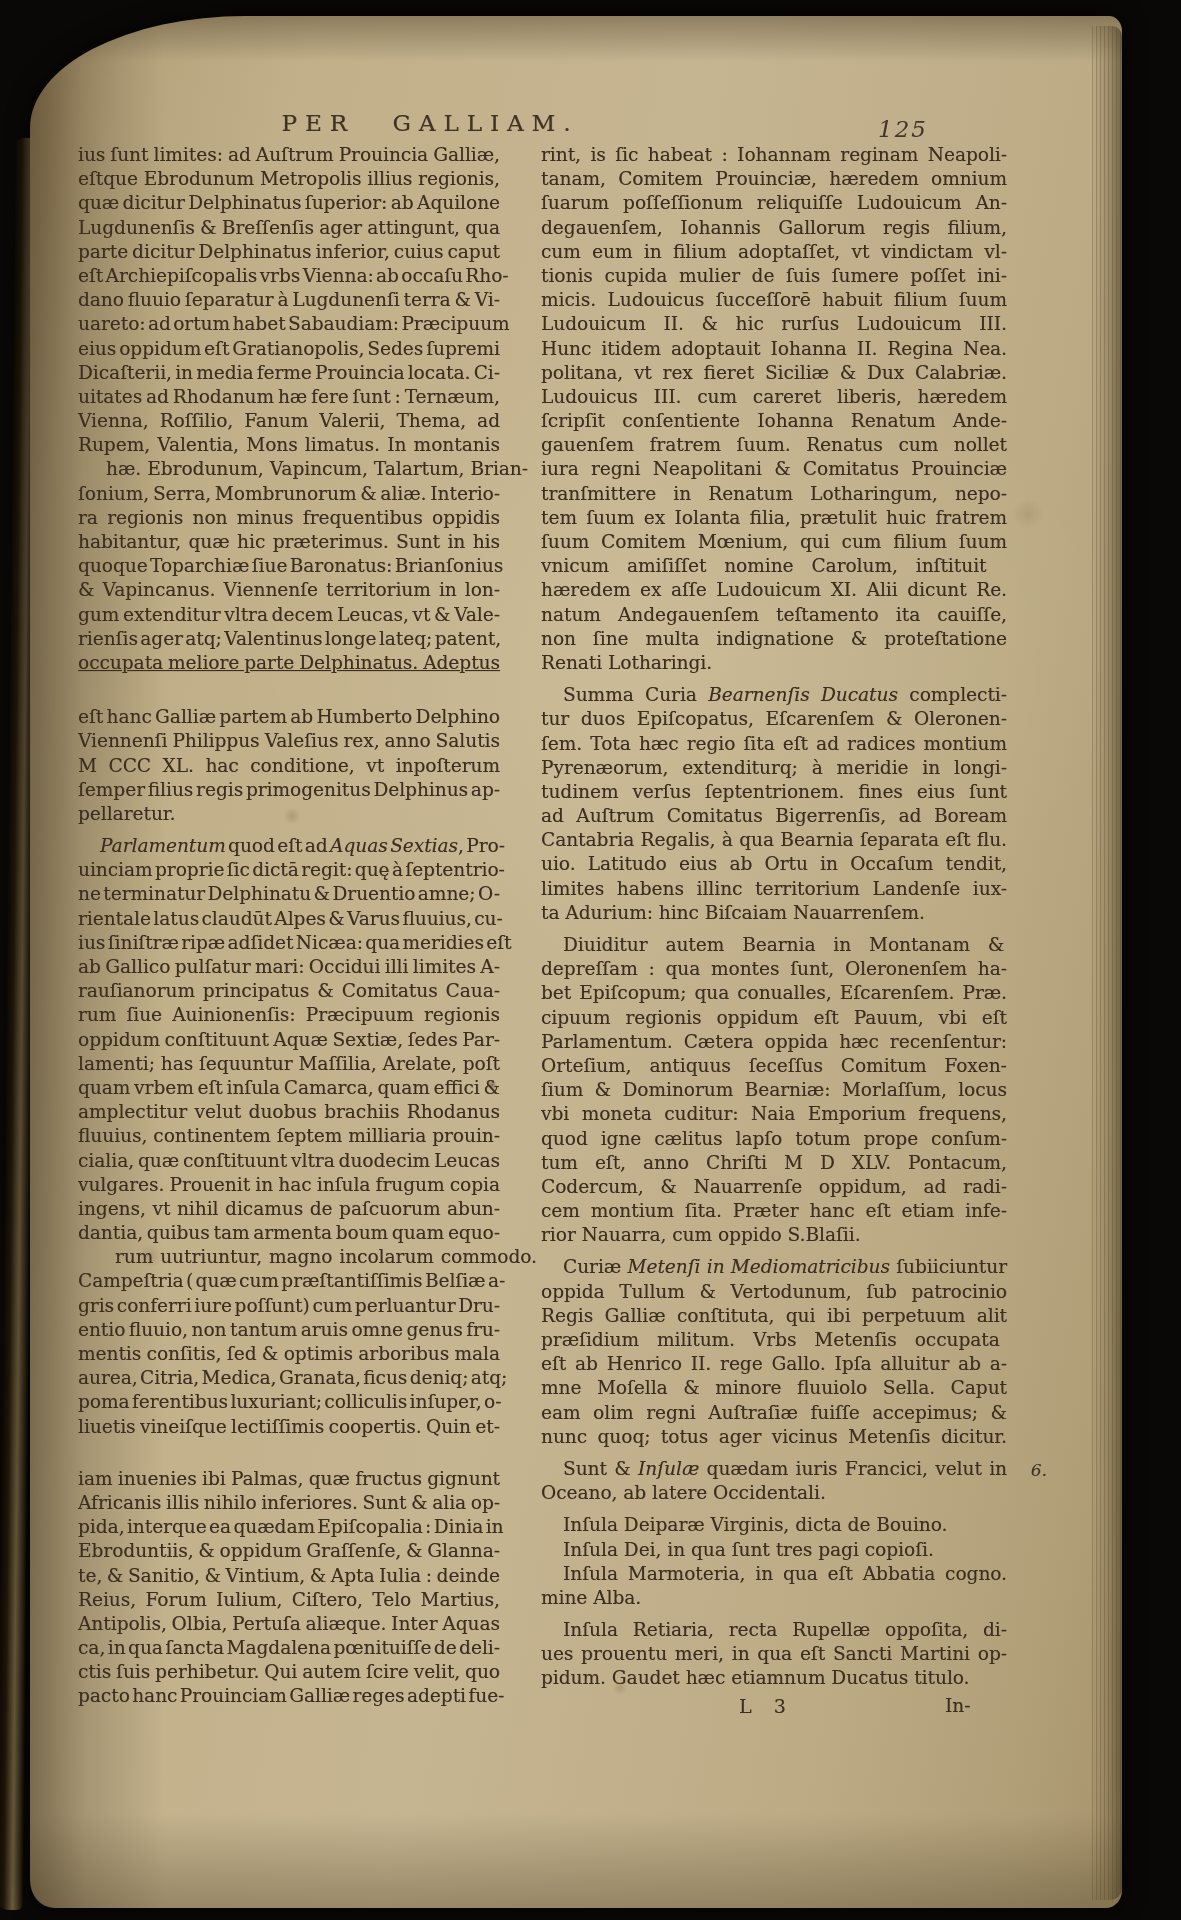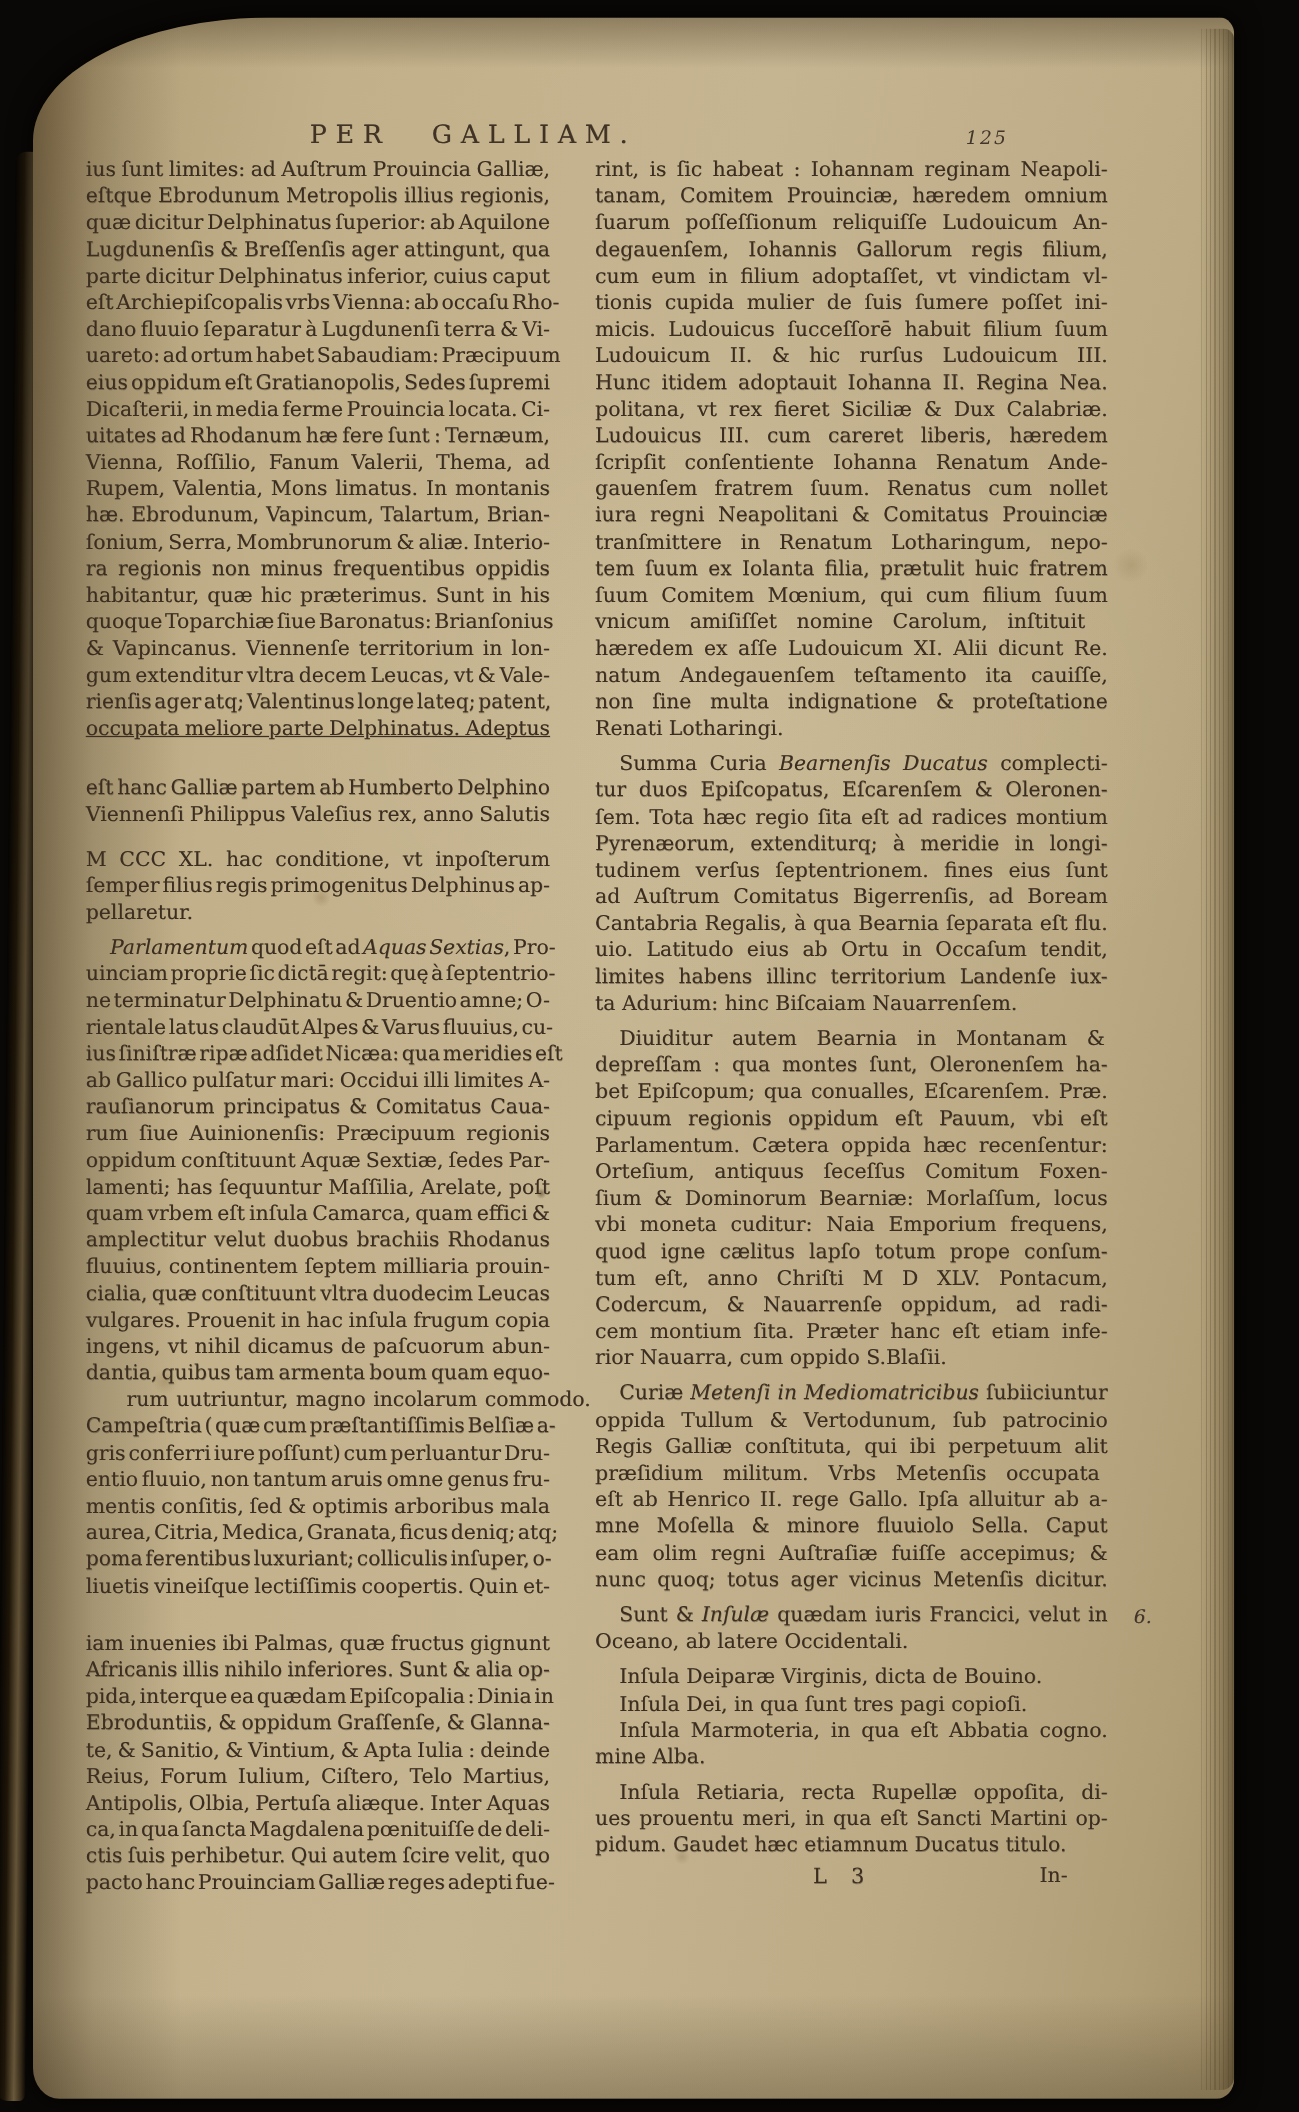--- a/index.html
+++ b/index.html
@@ -43,21 +43,21 @@
       radial-gradient(circle 12px at 262px 800px,rgba(118,90,52,0.25),rgba(0,0,0,0) 70%),
       radial-gradient(circle 22px at 998px 498px,rgba(126,100,58,0.18),rgba(0,0,0,0) 70%),
       radial-gradient(circle 10px at 590px 1672px,rgba(96,74,40,0.2),rgba(0,0,0,0) 70%);
   }
   #running-header{
     position:absolute;left:250px;top:94px;width:300px;text-align:center;
     font-size:23px;letter-spacing:8px;word-spacing:22px;color:#403325;
     text-shadow:0.4px 0.4px 0.6px rgba(56,44,28,0.5);white-space:nowrap;
   }
   #folio-number{
-    position:absolute;left:848px;top:100px;font-size:17px;font-style:italic;
+    position:absolute;left:848px;top:100px;font-size:23px;font-style:italic;
     color:#42352a;letter-spacing:2px;
   }
   .col{position:absolute;top:127px;font-size:18.5px;color:#3b2e20;
     text-shadow:0.3px 0.3px 0.5px rgba(58,45,31,0.42);}
   #col-left{left:48px;width:422px;}
   #col-right{left:511px;width:466px;}
   .tline{height:24.2px;line-height:24.2px;white-space:nowrap;position:relative;}
   .tline.gap{margin-top:8px;}
   .tline.ind{padding-left:22px;}
   .it{font-style:italic;}
@@ -88,32 +88,32 @@
       <div class="tline" style="word-spacing: -0.615625px;"><span><span>Lugdunenſis &amp; Breſſenſis ager attingunt, qua</span></span></div>
       <div class="tline" style="word-spacing: -1.85938px;"><span><span>parte dicitur Delphinatus inferior, cuius caput</span></span></div>
       <div class="tline" style="word-spacing: -3.5px;"><span><span>eſt Archiepiſcopalis vrbs Vienna: ab occaſu Rho-</span></span></div>
       <div class="tline" style="word-spacing: -2.02679px;"><span><span>dano fluuio ſeparatur à Lugdunenſi terra &amp; Vi-</span></span></div>
       <div class="tline" style="word-spacing: -3.5px;"><span><span>uareto: ad ortum habet Sabaudiam: Præcipuum</span></span></div>
       <div class="tline" style="word-spacing: -2.99688px;"><span><span>eius oppidum eſt Gratianopolis, Sedes ſupremi</span></span></div>
       <div class="tline" style="word-spacing: -2.67708px;"><span><span>Dicaſterii, in media ferme Prouincia locata. Ci-</span></span></div>
       <div class="tline" style="word-spacing: -2.00223px;"><span><span>uitates ad Rhodanum hæ fere ſunt : Ternæum,</span></span></div>
       <div class="tline" style="word-spacing: 5.15937px;"><span><span>Vienna, Roſſilio, Fanum Valerii, Thema, ad</span></span></div>
       <div class="tline" style="word-spacing: 1.31563px;"><span><span>Rupem, Valentia, Mons limatus. In montanis</span></span></div>
-      <div class="tline" style="word-spacing: 0.210938px;"><span><span>hæ. Ebrodunum, Vapincum, Talartum, Brian-</span></span></div>
+      <div class="tline" style="word-spacing: 0.210938px; margin-left: 28px;"><span><span>hæ. Ebrodunum, Vapincum, Talartum, Brian-</span></span></div>
       <div class="tline" style="word-spacing: -2.14375px;"><span><span>ſonium, Serra, Mombrunorum &amp; aliæ. Interio-</span></span></div>
       <div class="tline" style="word-spacing: 3.41875px;"><span><span>ra regionis non minus frequentibus oppidis</span></span></div>
       <div class="tline" style="word-spacing: 1.51823px;"><span><span>habitantur, quæ hic præterimus. Sunt in his</span></span></div>
       <div class="tline" style="word-spacing: -3.5px;"><span><span>quoque Toparchiæ ſiue Baronatus: Brianſonius</span></span></div>
       <div class="tline" style="word-spacing: 2.19062px;"><span><span>&amp; Vapincanus. Viennenſe territorium in lon-</span></span></div>
       <div class="tline" style="word-spacing: -2.21429px;"><span><span>gum extenditur vltra decem Leucas, vt &amp; Vale-</span></span></div>
       <div class="tline" style="word-spacing: -3.5px;"><span><span>rienſis ager atq; Valentinus longe lateq; patent,</span></span></div>
       <div class="tline" style="word-spacing: -0.96875px; text-decoration: underline;"><span><span>occupata meliore parte Delphinatus. Adeptus</span></span></div>
       <div class="tline" style="word-spacing: -2.57031px; margin-top: 30px;"><span><span>eſt hanc Galliæ partem ab Humberto Delphino</span></span></div>
       <div class="tline" style="word-spacing: -0.8375px;"><span><span>Viennenſi Philippus Valeſius rex, anno Salutis</span></span></div>
-      <div class="tline" style="word-spacing: 5.67188px; margin-top: 16px;"><span><span>M CCC XL. hac conditione, vt inpoſterum</span></span></div>
+      <div class="tline" style="word-spacing: 5.67188px;"><span><span>M CCC XL. hac conditione, vt inpoſterum</span></span></div>
       <div class="tline" style="word-spacing: -3.11563px;"><span><span>ſemper filius regis primogenitus Delphinus ap-</span></span></div>
       <div class="tline"><span><span>pellaretur.</span></span></div>
       <div class="tline gap ind" style="word-spacing: -3.5px;"><span><span class="it">Parlamentum</span><span> quod eſt ad </span><span class="it">Aquas Sextias</span><span>, Pro-</span></span></div>
       <div class="tline" style="word-spacing: -3.5px;"><span><span>uinciam proprie ſic dictā regit: quę à ſeptentrio-</span></span></div>
       <div class="tline" style="word-spacing: -3.46875px;"><span><span>ne terminatur Delphinatu &amp; Druentio amne; O-</span></span></div>
       <div class="tline" style="word-spacing: -3.5px;"><span><span>rientale latus claudūt Alpes &amp; Varus fluuius, cu-</span></span></div>
       <div class="tline" style="word-spacing: -3.5px;"><span><span>ius ſiniſtræ ripæ adſidet Nicæa: qua meridies eſt</span></span></div>
       <div class="tline" style="word-spacing: -1.47768px;"><span><span>ab Gallico pulſatur mari: Occidui illi limites A-</span></span></div>
       <div class="tline" style="word-spacing: 2.03125px;"><span><span>rauſianorum principatus &amp; Comitatus Caua-</span></span></div>
       <div class="tline" style="word-spacing: 4.23047px;"><span><span>rum ſiue Auinionenſis: Præcipuum regionis</span></span></div>

